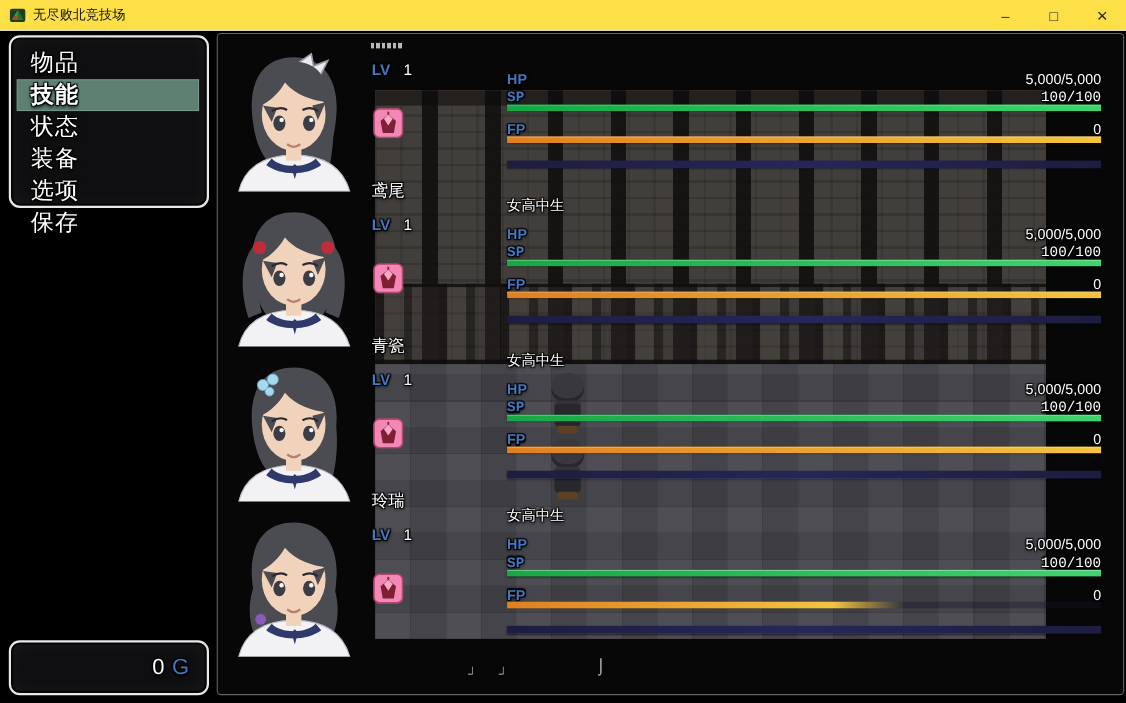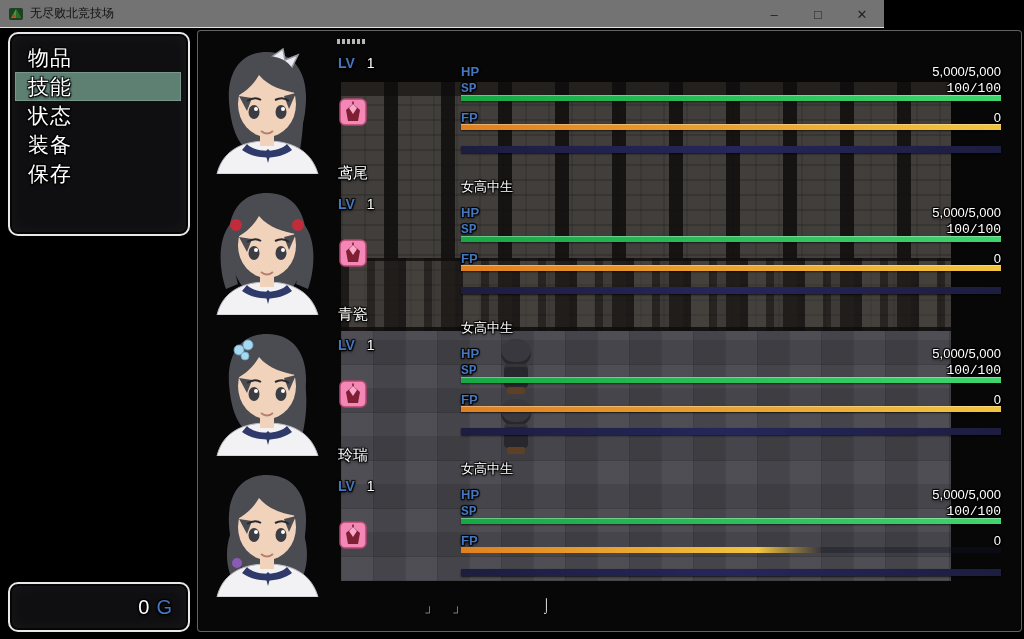--- a/index.html
+++ b/index.html
@@ -1,44 +1,44 @@
 <!DOCTYPE html>
 <html><head>
 <meta charset="utf-8">
 <style>
   * { margin:0; padding:0; box-sizing:border-box; }
   html,body { background:#222; }
   .screen { position:relative; width:1024px; height:639px; background:#000; overflow:hidden;
     font-family:"Liberation Sans","DejaVu Sans",sans-serif; }
 
   
-  .titlebar { position:absolute; left:0; top:0; width:884px; height:28px; background:#737373;
+  .titlebar { position:absolute; left:0; top:0; width:1024px; height:28px; background:#fde047;
     display:flex; align-items:center; border-bottom:1px solid #e2e2e2; }
   .app-icon { width:16px; height:16px; margin:0 6px 0 8px; display:inline-block; }
   .title-text { font-size:12px; color:#111; }
   .win-controls { position:absolute; right:0; top:0; height:28px; display:flex; }
   .win-btn { width:44px; height:28px; border:0; background:transparent; font-size:13px; color:#222;
     display:flex; align-items:center; justify-content:center; cursor:pointer; }
 
   
   .gt { color:#fff;
     text-shadow:-1px -1px 1px rgba(0,0,0,.95),1px -1px 1px rgba(0,0,0,.95),
                 -1px 1px 1px rgba(0,0,0,.95),1px 1px 1px rgba(0,0,0,.95),0 2px 3px rgba(0,0,0,.7); }
   .blue { color:var(--accent-blue,#4577c0); }
 
   
   .rpg-win { position:absolute; background:rgba(16,16,18,.93); border:2px solid #e8e8e8;
     border-radius:10px; box-shadow:0 0 0 2px rgba(0,0,0,.85), inset 0 0 0 2px rgba(0,0,0,.7),
     inset 0 0 18px rgba(255,255,255,.05); }
 
-  .cmd-window { left:8px; top:32px; width:182px; height:204px; padding:9px 0; }
+  .cmd-window { left:8px; top:32px; width:182px; height:157px; padding:9px 0; }
   .cmd-item { position:relative; height:29px; line-height:29px; margin:0 7px 0 5px; padding-left:13px;
     font-size:21px; letter-spacing:1px; cursor:pointer; }
   .cmd-item.selected { background:var(--menu-selected,#5d8073);
-    box-shadow:inset 0 0 0 1px rgba(255,255,255,.18); }
+    box-shadow:inset 0 0 0 1px rgba(255,255,255,.18);font-weight:bold; }
 
   .gold-window { left:8px; top:582px; width:182px; height:50px; display:flex; align-items:center;
     justify-content:flex-end; padding-right:16px; font-size:20px; }
   .gold-unit { margin-left:7px; }
 
   
   .main-window { position:absolute; left:197px; top:30px; width:825px; height:602px;
     background:#070708; border:1px solid rgba(175,175,180,.55); border-radius:4px; overflow:hidden; }
 
   
@@ -129,20 +129,23 @@
     <span class="gt">物品</span>
   </div>
         <div class="cmd-item selected">
     <span class="gt">技能</span>
   </div>
         <div class="cmd-item">
     <span class="gt">状态</span>
   </div>
         <div class="cmd-item">
     <span class="gt">装备</span>
+  </div>
+        <div class="cmd-item">
+    <span class="gt">选项</span>
   </div>
         <div class="cmd-item">
     <span class="gt">保存</span>
   </div>
       </div>
 
     <div class="rpg-win gold-window">
       <span class="gt">0</span>
       <span class="gt gold-unit blue">G</span>
     </div>

